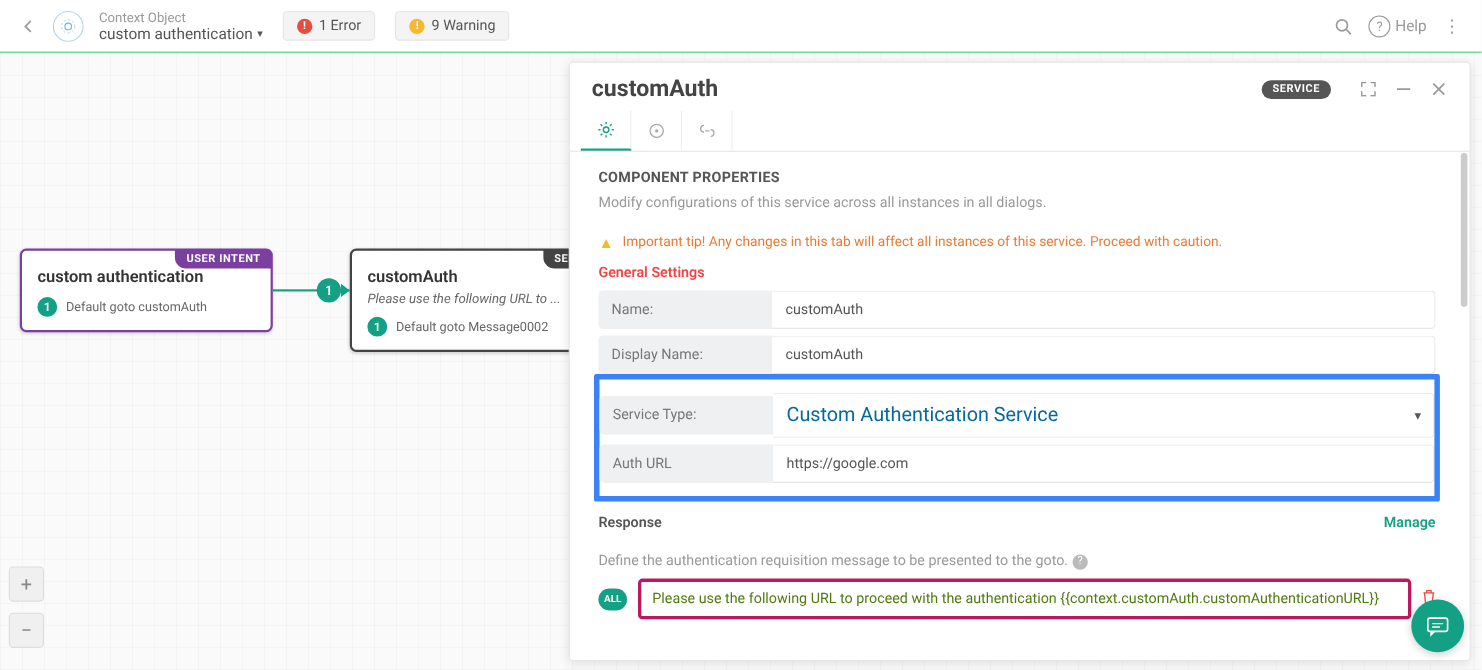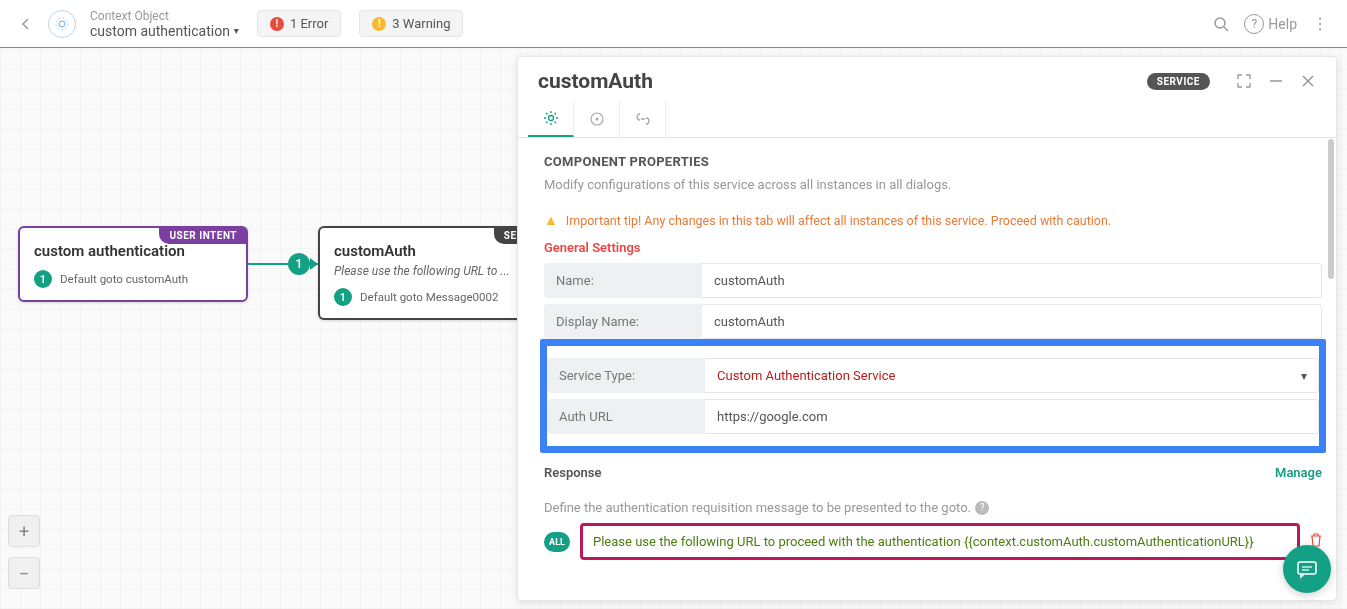--- a/index.html
+++ b/index.html
@@ -146,27 +146,27 @@
   display: flex; align-items: center;
   padding: 12px 16px 8px 20px;
 }
 .panel-title { font-size: 21px; font-weight: 700; color: #444; flex: 1; }
 .svc-badge { background: #555; color: #fff; font-size: 10px; font-weight: 700; padding: 3px 10px; border-radius: 10px; margin-right: 14px; letter-spacing: 0.5px; }
 .panel-ctrl { width: 24px; height: 24px; display: flex; align-items: center; justify-content: center; color: #999; cursor: pointer; margin-left: 8px; }
 .panel-tabs { display: flex; border-bottom: 1px solid #e5e5e5; padding-left: 10px; }
 .tab { width: 46px; height: 36px; display: flex; align-items: center; justify-content: center; color: #aaa; cursor: pointer; border-right: 1px solid #eee; }
 .tab.active { color: #14a085; border-bottom: 2px solid #14a085; }
 .panel-body { flex: 1; overflow-y: auto; padding: 0; }
-.section { padding: 16px 14px 10px 26px; }
+.section { padding: 16px 31px 10px 26px; }
 .section-title { font-size: 13px; font-weight: 700; color: #555; letter-spacing: 0.3px; margin-bottom: 8px; }
 .section-desc { font-size: 13px; color: #999; margin-bottom: 20px; }
 .alert-row { display: flex; align-items: center; font-size: 12.5px; color: #e87b35; margin: 6px 0 12px 0; }
 .alert-row .tri { color: #f5b82e; margin-right: 8px; font-size: 14px; }
 .sub-title { font-size: 13px; font-weight: 600; color: #ef4444; margin: 10px 0 8px 0; }
-.highlight-box { border: 7px solid #3b82f6; border-radius: 2px; padding: 6px 0 6px 0; margin: -6px -4px; }
+.highlight-box { border: 5px solid #3b82f6; border-radius: 2px; padding: 6px 0 6px 0; margin: -6px -4px; }
 .field-row { display: flex; align-items: center; margin: 6px 0; }
 .field-label {
   width: 158px;
   background: #eef0f1;
   color: #777;
   font-size: 13px;
   padding: 10px 12px;
   border-radius: 4px 0 0 4px;
 }
 .field-input {
@@ -178,21 +178,21 @@
   font-size: 13px;
   color: #555;
   font-family: inherit;
 }
 .field-select {
   flex: 1;
   border: 1px solid #e5e5e5;
   border-left: none;
   border-radius: 0 4px 4px 0;
   padding: 9px 12px;
-  font-size: 13px; color: #b91c1c;
+  font-size: 18px; color: #0369a1;
   background: #fff;
   font-family: inherit;
   appearance: none;
   -webkit-appearance: none;
   position: relative;
 }
 .select-wrap { flex: 1; position: relative; display: flex; }
 .select-wrap::after {
   content: '▾';
   position: absolute;
@@ -246,21 +246,21 @@
       <span>custom authentication</span>
       <span class="chev">▾</span>
     </div>
   </div>
   <div class="status-pill">
     <span class="status-dot dot-error">!</span>
     <span>1 Error</span>
   </div>
   <div class="status-pill">
     <span class="status-dot dot-warn">!</span>
-    <span>3 Warning</span>
+    <span>9 Warning</span>
   </div>
   <div class="topbar-spacer"></div>
   <div class="topbar-icon">
     <svg width="16" height="16" viewBox="0 0 16 16">
         <circle cx="7" cy="7" r="5" fill="none" stroke="#9a9a9a" stroke-width="1.5"></circle>
         <line x1="11" y1="11" x2="15" y2="15" stroke="#9a9a9a" stroke-width="1.5"></line>
       </svg>
   </div>
   <div class="help-btn">
     <span class="qmark">?</span>

